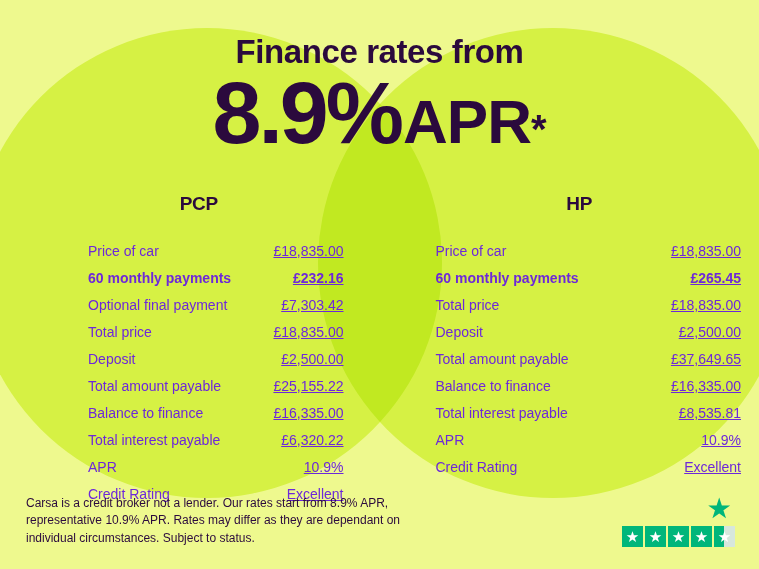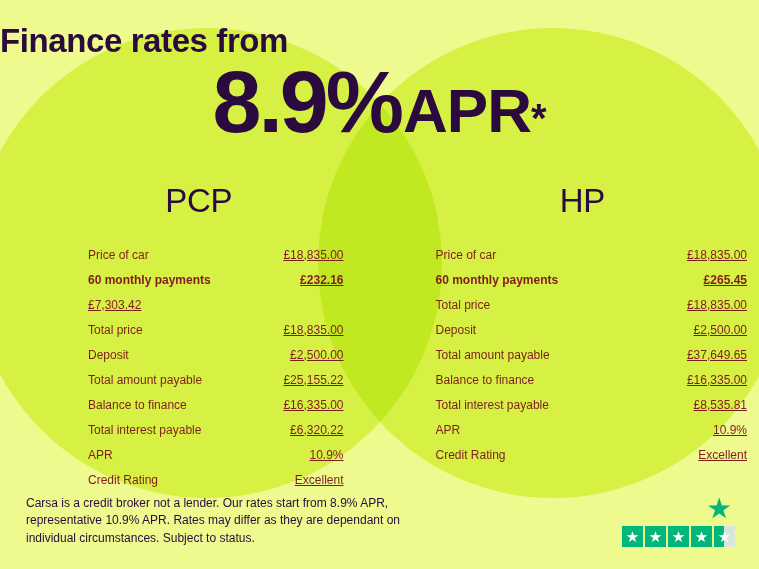--- a/index.html
+++ b/index.html
@@ -39,26 +39,26 @@
     left: 318px;
     top: 28px;
   }
   .content {
     position: relative;
     z-index: 3;
     width: 100%;
     height: 100%;
   }
   .headline {
-    text-align: left;
+    text-align: center;
     color: #2b0a3d;
     font-size: 33px;
     font-weight: bold;
     letter-spacing: -0.4px;
-    padding-top: 22px;
+    padding-top: 33px;
   }
   .rate-row {
     display: flex;
     align-items: baseline;
     justify-content: center;
     color: #2b0a3d;
     margin-top: -2px;
   }
   .rate-big {
     font-size: 88px;
@@ -81,37 +81,37 @@
   .columns {
     display: flex;
     margin-top: 36px;
   }
   .col {
     width: 50%;
     box-sizing: border-box;
     padding: 0 26px;
   }
   .col-left { padding-left: 88px; padding-right: 36px; }
-  .col-right { padding-left: 56px; padding-right: 12px; }
+  .col-right { padding-left: 56px; padding-right: 18px; }
   .col-title {
     text-align: center;
     color: #2b0a3d;
-    font-size: 33px;
-    font-weight: normal;
+    font-size: 19px;
+    font-weight: bold;
     margin-bottom: 22px;
     letter-spacing: -0.3px;
   }
   .col-left .col-title { padding-right: 34px; }
   .col-right .col-title { padding-right: 18px; }
   .row {
     display: flex;
     justify-content: space-between;
     align-items: flex-start;
-    color: #7f1d1d;
-    font-size: 12px;
+    color: #6d28d9;
+    font-size: 14px;
     padding: 5.5px 0;
   }
   .row.bold .label,
   .row.bold .value {
     font-weight: bold;
   }
   .value {
     text-align: right;
     white-space: nowrap;
     text-decoration: underline;
@@ -198,20 +198,21 @@
 
         <div class="row">
           <span class="label">Price of car</span>
           <span class="value">£18,835.00</span>
         </div>
         <div class="row bold">
           <span class="label">60 monthly payments</span>
           <span class="value">£232.16</span>
         </div>
         <div class="row">
+          <span class="label">Optional final payment</span>
           <span class="value">£7,303.42</span>
         </div>
         <div class="row">
           <span class="label">Total price</span>
           <span class="value">£18,835.00</span>
         </div>
         <div class="row">
           <span class="label">Deposit</span>
           <span class="value">£2,500.00</span>
         </div>

